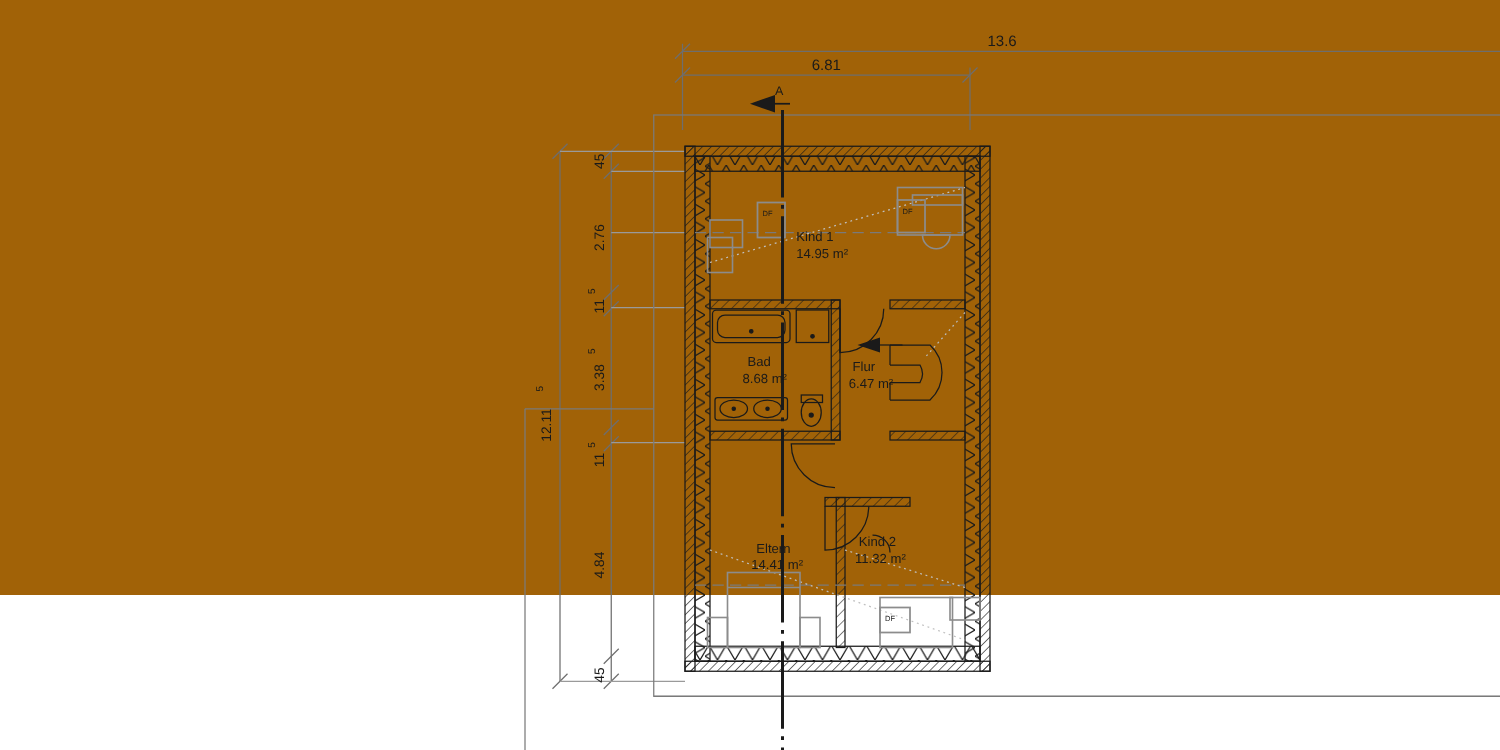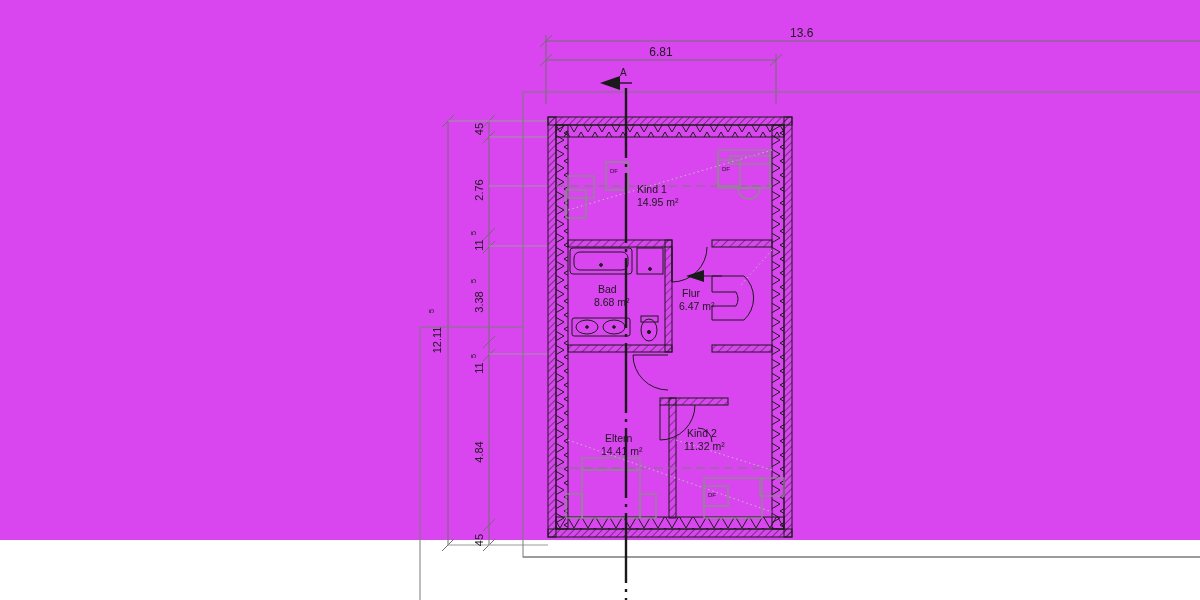--- a/index.html
+++ b/index.html
@@ -1,18 +1,18 @@
 <!DOCTYPE html>
 <html><head>
 <meta charset="utf-8">
 <style>
   html,body{margin:0;padding:0;background:#ffffff;}
   body{width:1200px;height:600px;overflow:hidden;
        font-family:"Liberation Sans",sans-serif;}
-  #stage{position:relative;width:1200px;height:540px;background:#d946ef;}
+  #stage{position:relative;width:1200px;height:476px;background:#a16207;}
   svg{display:block;}
   text{font-family:"Liberation Sans",sans-serif;fill:#1a1a1a;}
 </style>
 </head>
 <body>
 
 <div id="stage">
 <svg width="1200" height="600" viewBox="0 0 1200 600">
 
   <defs>

